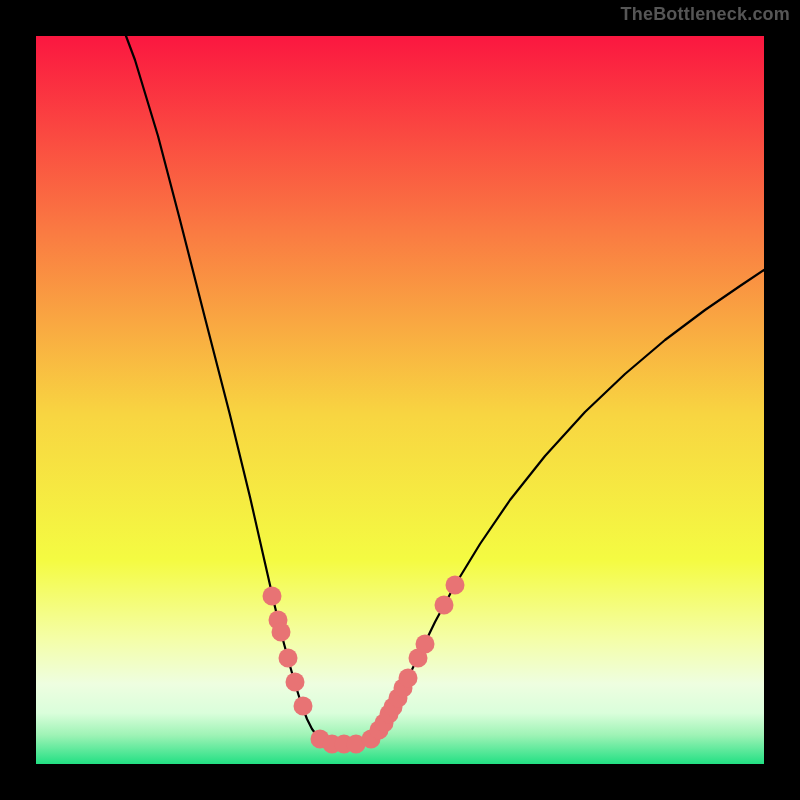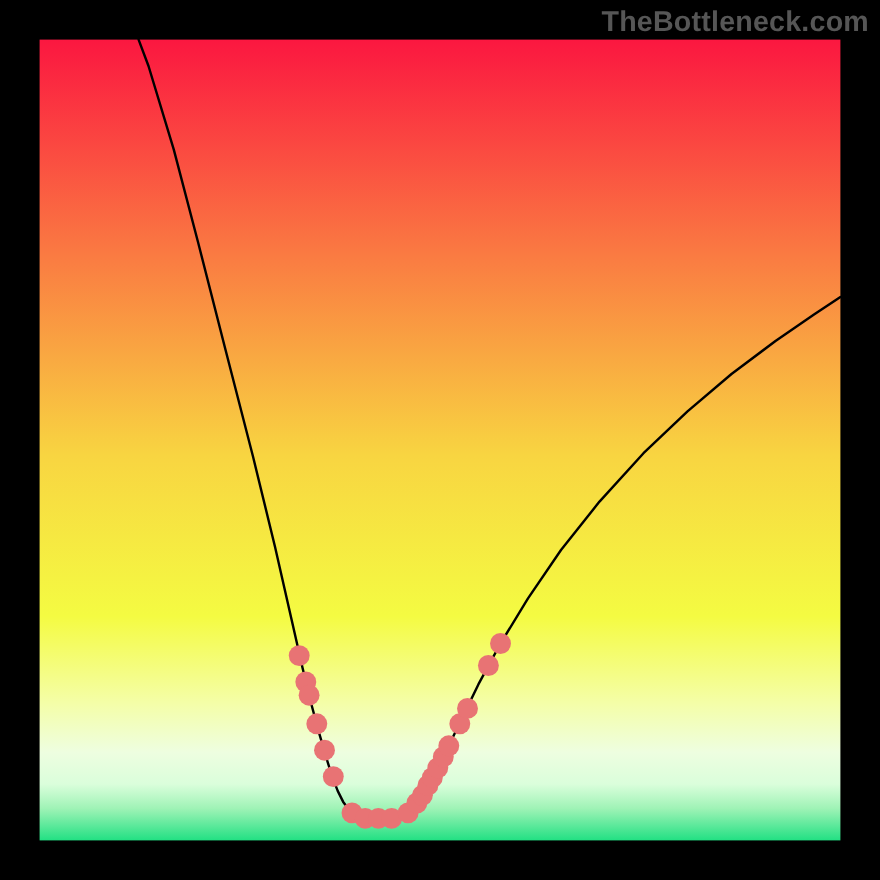--- a/index.html
+++ b/index.html
@@ -13,21 +13,21 @@
   .canvas {
     position: relative;
     width: 800px;
     height: 800px;
   }
   .watermark {
     position: absolute;
     top: 4px;
     right: 10px;
     font-family: Arial, Helvetica, sans-serif;
-    font-size: 26px;
+    font-size: 18px;
     font-weight: 600;
     color: #565656;
     letter-spacing: 0.2px;
   }
   svg {
     position: absolute;
     top: 0;
     left: 0;
   }
 </style>

